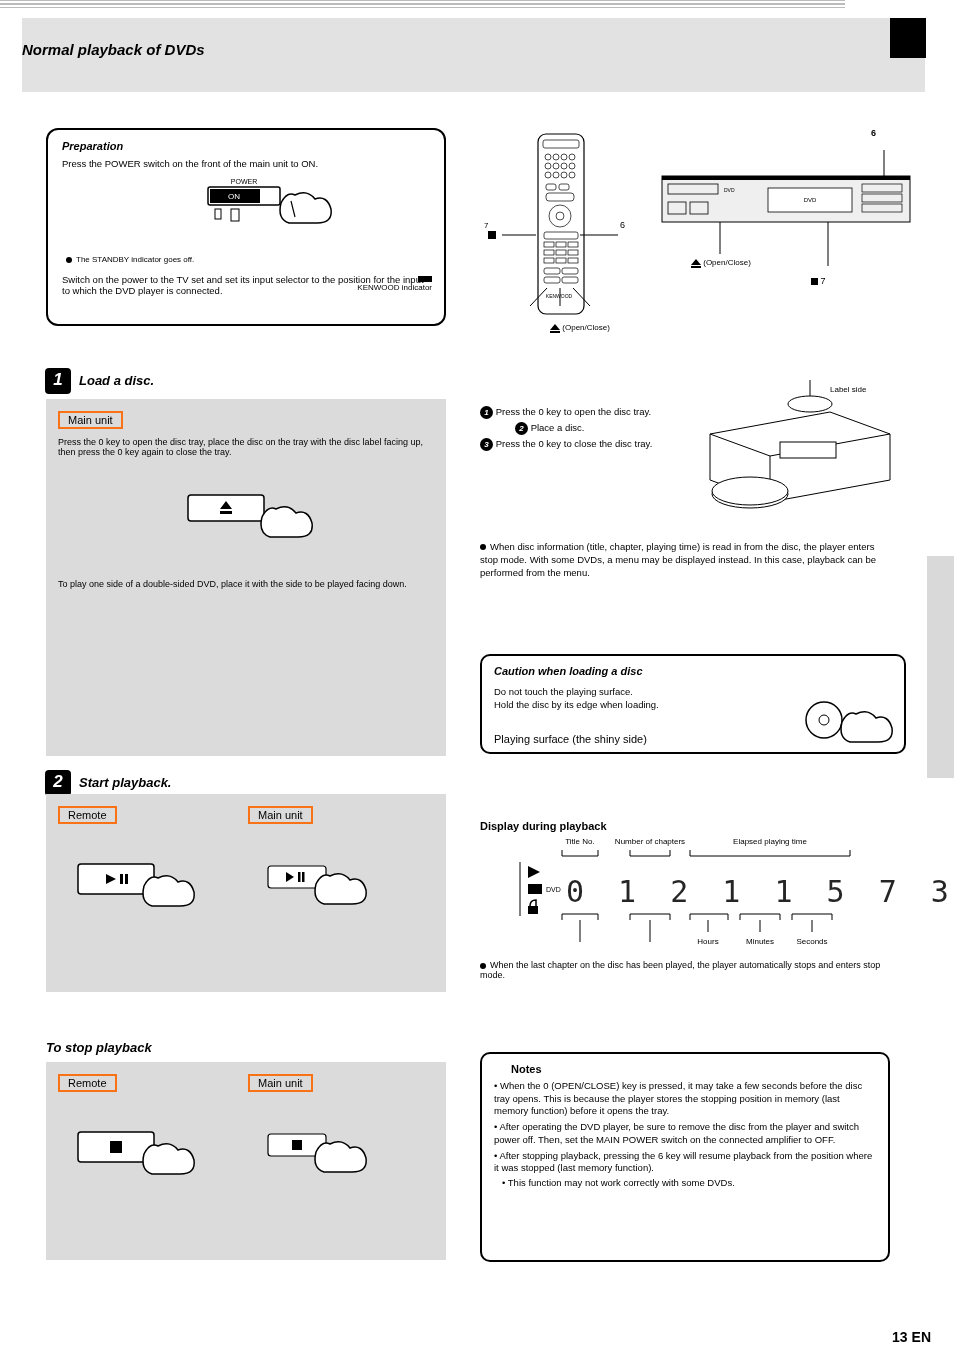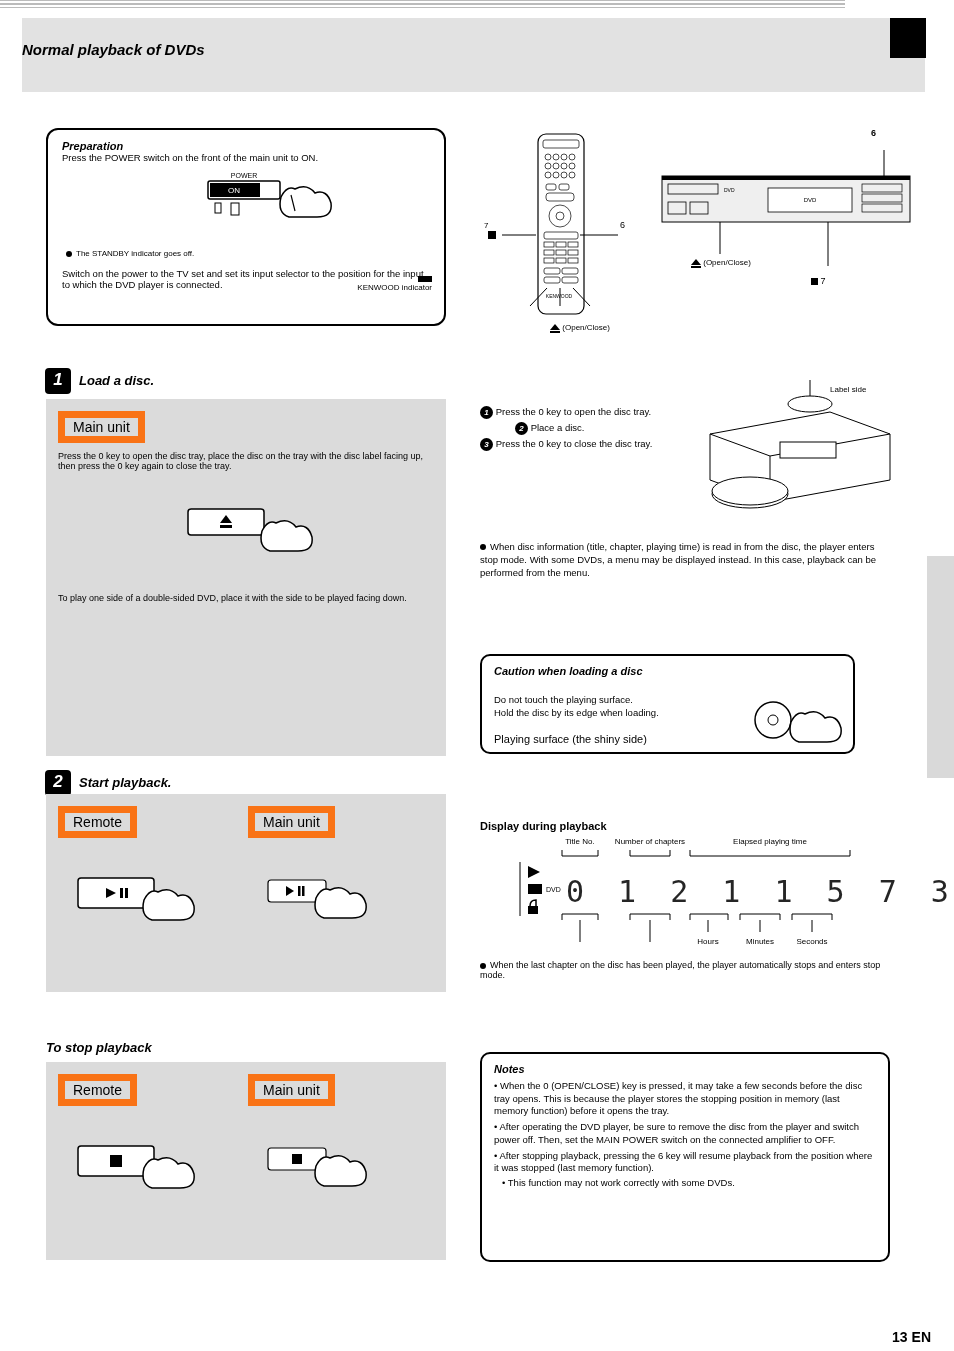--- a/index.html
+++ b/index.html
@@ -9,55 +9,55 @@
 
   
   .hdr-gray { position: absolute; left: 22px; top: 18px; width: 903px; height: 74px; background: #e2e2e2; }
   .hdr-black { position: absolute; right: 28px; top: 18px; width: 36px; height: 40px; background: #000; }
   .page-num { position: absolute; right: 23px; bottom: 6px; font-size: 14px; font-weight: bold; }
   .header-title { position: absolute; left: 22px; top: 41px; font-size: 15px; font-weight: bold; font-style: italic; }
 
   
   .prep-box { position: absolute; left: 46px; top: 128px; width: 400px; height: 198px; border: 2px solid #000; border-radius: 12px; padding: 10px 14px; }
   .prep-title { font-weight: bold; font-style: italic; font-size: 11px; }
-  .prep-line { font-size: 9.5px; }
+  .prep-line { margin-top: 6px; font-size: 9.5px; }
 
   .remote-area { position: absolute; left: 480px; top: 128px; width: 200px; height: 198px; }
   .player-area { position: absolute; left: 656px; top: 128px; width: 260px; height: 198px; }
 
   
   .step-badge { position: absolute; width: 26px; height: 26px; background: #000; color: #fff; border-radius: 4px; font-weight: bold; font-style: italic; font-size: 17px; text-align: center; line-height: 24px; }
   .badge1 { left: 45px; top: 368px; }
   .badge2 { left: 45px; top: 770px; }
 
   .step-title { position: absolute; font-weight: bold; font-style: italic; font-size: 13px; }
   .step1-title { left: 79px; top: 373px; text-align: right; }
   .step2-title { left: 79px; top: 775px; }
   .panel-gray { position: absolute; background: #dbdbdb; }
 
   .p1 { left: 46px; top: 399px; width: 400px; height: 357px; } 
   .p2 { left: 46px; top: 794px; width: 400px; height: 198px; } 
   .p3 { left: 46px; top: 1062px; width: 400px; height: 198px; } 
 
   .stop-title { position: absolute; left: 46px; top: 1040px; font-weight: bold; font-style: italic; font-size: 13px; }
 
-  .btn-label { display: inline-block; border: 7px solid #f97316; padding: 1px 8px 1px 8px; font-size: 14px; }
+  .btn-label { display: inline-block; border: 2px solid #f97316; padding: 1px 8px 1px 8px; font-size: 11px; }
 
   
   .right-col { position: absolute; left: 480px; width: 410px; font-size: 9.5px; line-height: 1.35; }
   .num-circle { display: inline-block; width: 13px; height: 13px; background: #000; color: #fff; border-radius: 50%; text-align: center; line-height: 13px; font-size: 8px; font-weight: bold; font-style: italic; vertical-align: middle; }
 
-  .caution-box { position: absolute; left: 480px; top: 654px; width: 375px; height: 100px; border: 2px solid #000; border-radius: 10px; padding: 8px 12px; font-size: 9.5px; line-height: 1.3; }
+  .caution-box { position: absolute; left: 480px; top: 654px; width: 426px; height: 100px; border: 2px solid #000; border-radius: 10px; padding: 8px 12px; font-size: 9.5px; line-height: 1.3; }
   .caution-title { font-weight: bold; font-style: italic; font-size: 11px; }
 
   .display-box { position: absolute; left: 480px; top: 820px; width: 410px; height: 140px; }
   .display-title { font-weight: bold; font-size: 11px; }
 
   .notes-box { position: absolute; left: 480px; top: 1052px; width: 410px; height: 210px; border: 2px solid #000; border-radius: 10px; padding: 8px 12px; font-size: 9.5px; line-height: 1.3; }
-  .notes-title { font-weight: bold; font-style: italic; font-size: 11px; }
+  .notes-title { font-weight: bold; font-size: 11px; margin-left: 17px; }
   .hr1 { left: 45px; top: 351px; width: 845px; height: 4px; border-top: 1px solid #bbb; border-bottom: 1px solid #bbb; }
   .hr2 { left: 45px; top: 1008px; width: 845px; height: 4px; border-top: 1px solid #bbb; border-bottom: 1px solid #bbb; }
 
   
   .side-tab { position: absolute; right: 0; top: 556px; width: 27px; height: 222px; background: #d9d9d9; }
 
   
   svg { overflow: visible; }
 
   .bullet { display: inline-block; width: 6px; height: 6px; background: #000; border-radius: 50%; vertical-align: middle; margin-right: 4px; }
@@ -233,21 +233,21 @@
       </g>
       <text x="150" y="-2" font-size="8">Label side</text>
     </svg>
     <div style="margin-top:90px;">
       <span class="bullet"></span><span>When disc information (title, chapter, playing time) is read in from the disc, the player enters stop mode. With some DVDs, a menu may be displayed instead. In this case, playback can be performed from the menu.</span>
     </div>
   </div>
 
   <div class="caution-box">
     <div class="caution-title">Caution when loading a disc</div>
-    <div style="margin-top:16px;">Do not touch the playing surface.</div>
+    <div style="margin-top:8px;">Do not touch the playing surface.</div>
     <div>Hold the disc by its edge when loading.</div>
     <svg width="100" height="50" style="position:absolute; right:6px; bottom:4px;">
       <circle cx="26" cy="22" r="18" fill="none" stroke="#000" stroke-width="1.5"></circle>
       <circle cx="26" cy="22" r="5" fill="none" stroke="#000"></circle>
       <g transform="translate(44,14)">
         <path d="M0 10 Q6 -2 14 2 Q26 -4 34 6 Q46 2 50 16 Q52 30 36 30 L8 30 Q-4 26 0 10 Z" fill="#fff" stroke="#000" stroke-width="1.5"></path>
       </g>
     </svg>
     <div style="position:absolute; left:12px; bottom:6px; font-size:11px;">Playing surface (the shiny side)</div>
   </div>

